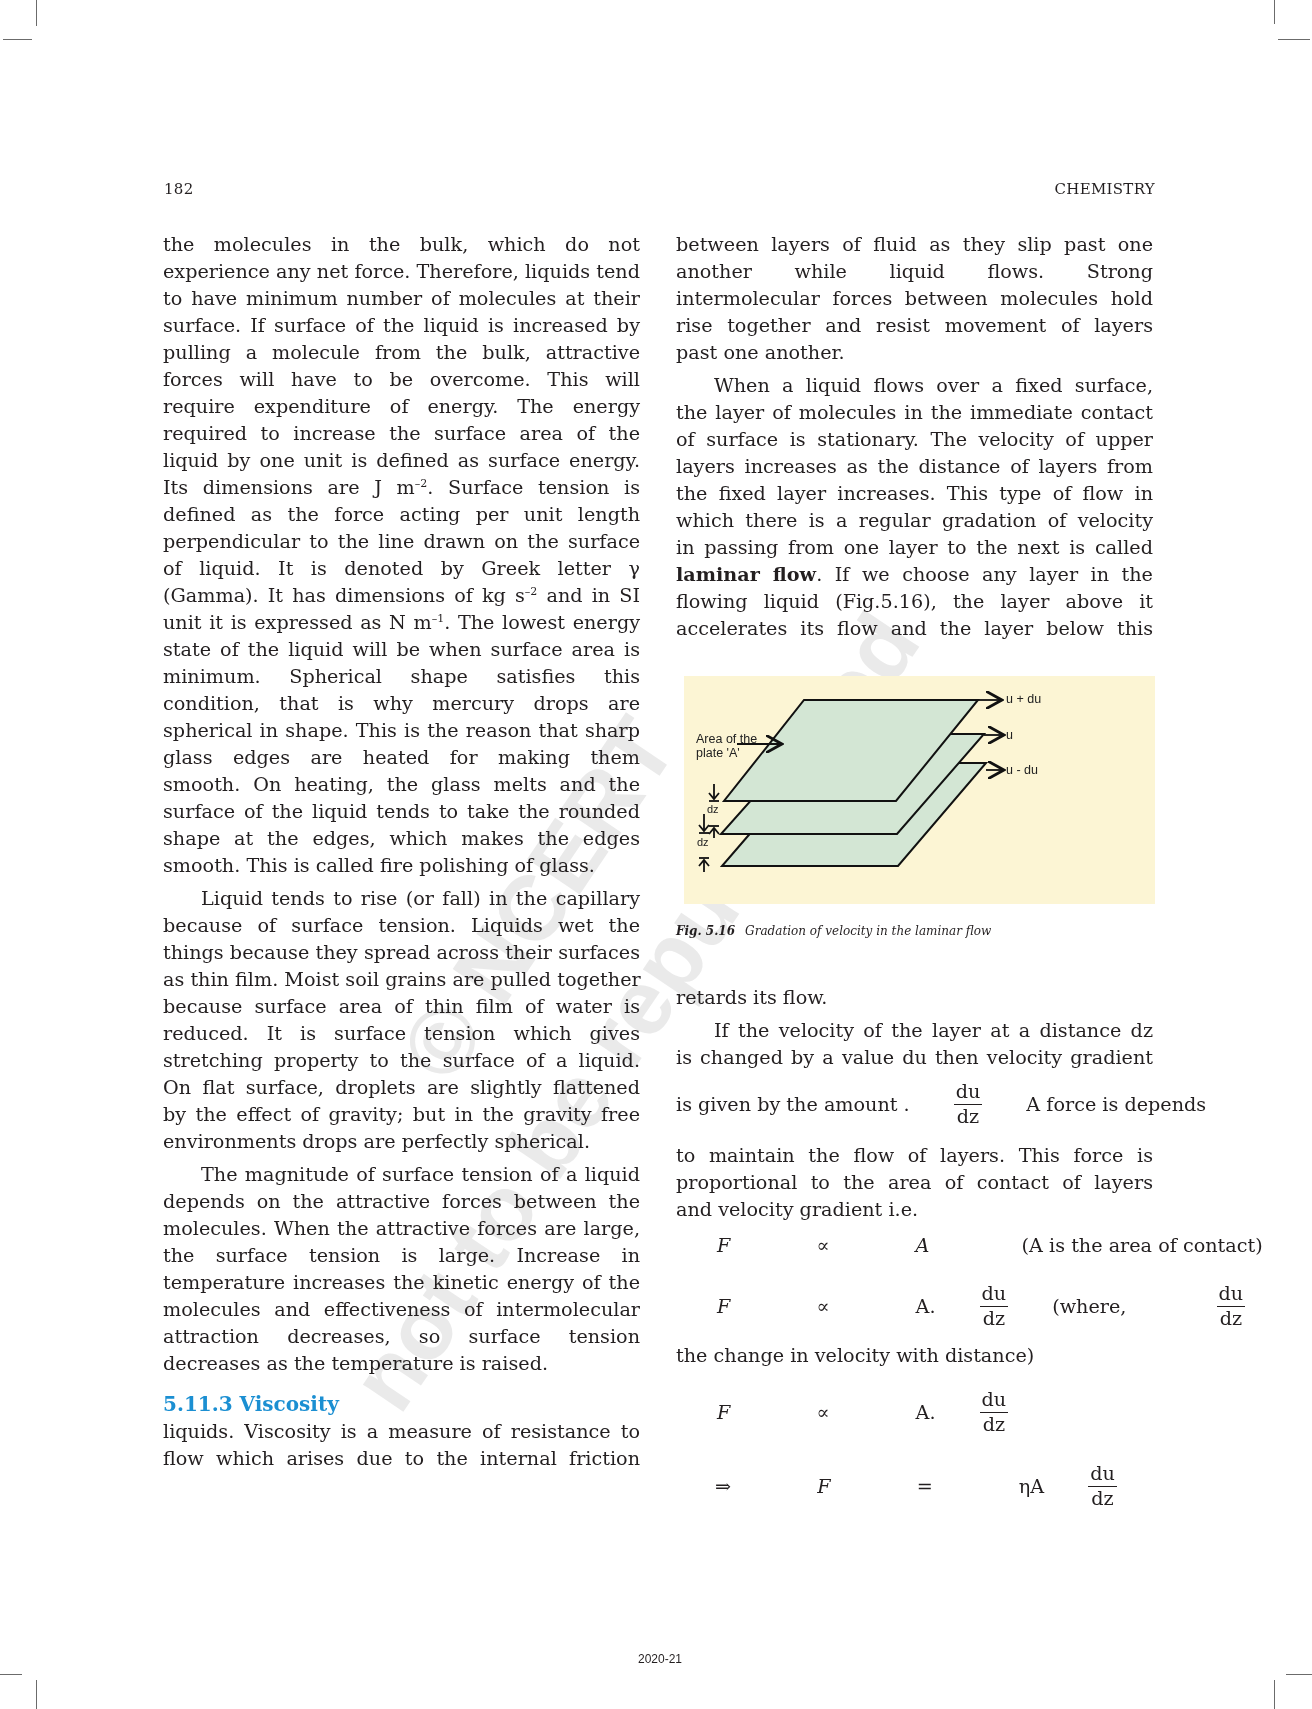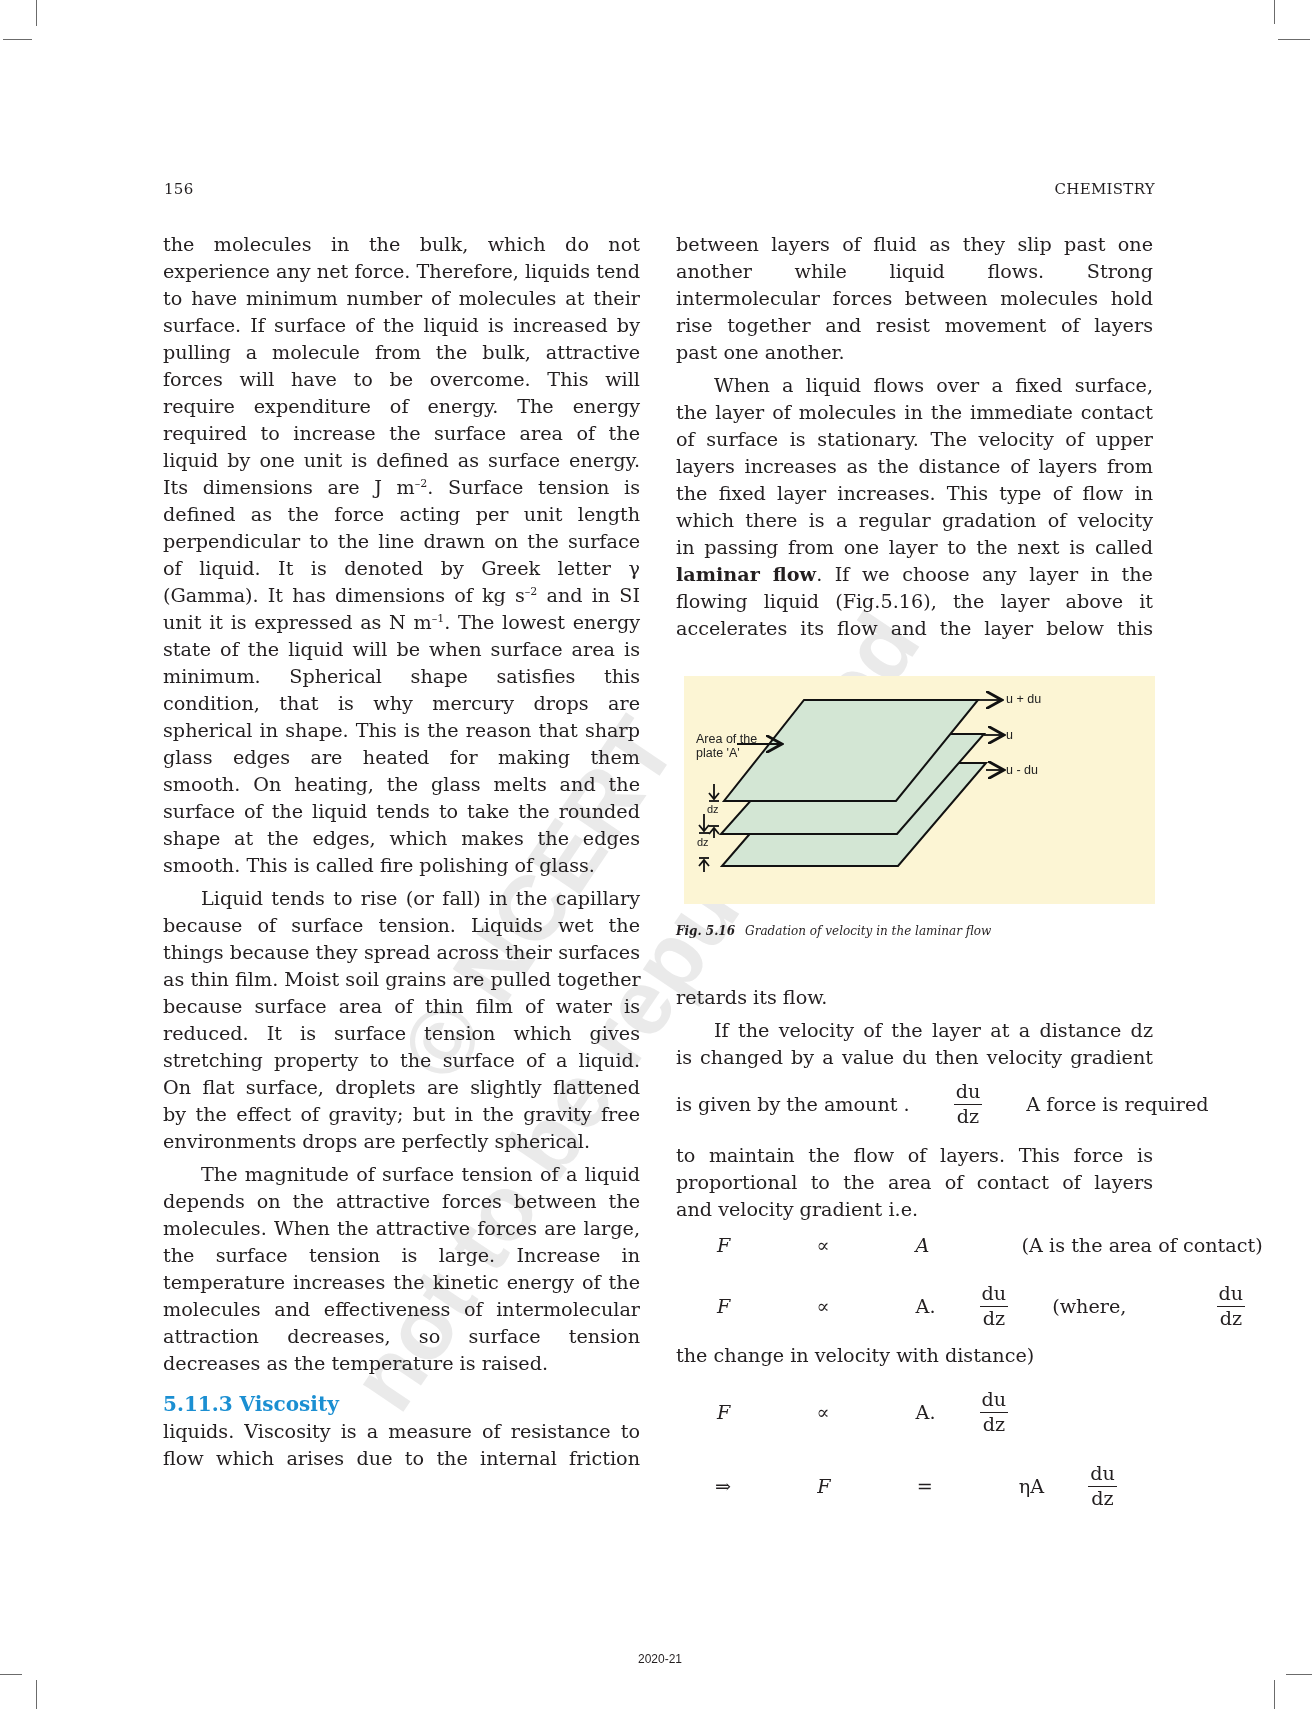--- a/index.html
+++ b/index.html
@@ -34,21 +34,21 @@
 
 <div class="crop" style="left:36px;top:0;width:1px;height:26px;"></div>
 <div class="crop" style="left:3px;top:39px;width:29px;height:1px;"></div>
 <div class="crop" style="left:1274px;top:0;width:1px;height:24px;"></div>
 <div class="crop" style="left:1278px;top:39px;width:32px;height:1px;"></div>
 <div class="crop" style="left:0;top:1674px;width:22px;height:1px;"></div>
 <div class="crop" style="left:36px;top:1680px;width:1px;height:29px;"></div>
 <div class="crop" style="left:1286px;top:1674px;width:26px;height:1px;"></div>
 <div class="crop" style="left:1274px;top:1680px;width:1px;height:29px;"></div>
 
-<div class="hdr" style="left:164px;">156</div>
+<div class="hdr" style="left:164px;">182</div>
 <div class="hdr" style="right:157px;">CHEMISTRY</div>
 
 <div class="wm" style="left:380px;top:1040px;transform:rotate(-56deg);">© NCERT</div>
 <div class="wm" style="left:330px;top:1370px;transform:rotate(-56deg);">not to be republished</div>
 
 <div class="col" style="left:163px;top:231px;width:477px;">
   <div>
     <span class="line">the molecules in the bulk, which do not</span>
     <span class="line">experience any net force. Therefore, liquids tend</span>
     <span class="line">to have minimum number of molecules at their</span>
@@ -188,21 +188,21 @@
   <span class="line indent">If the velocity of the layer at a distance dz</span>
   <span class="line">is changed by a value du then velocity gradient</span>
 </div>
 
 <div class="eq" style="left:676px;top:1080px;width:477px;justify-content:space-between;">
   <span>is given by the amount .</span>
   <span class="frac">
       <span class="num">du</span>
       <span>dz</span>
     </span>
-  <span>A force is required</span>
+  <span>A force is depends</span>
 </div>
 
 <div class="col" style="left:676px;top:1142px;width:477px;">
   <span class="line">to maintain the flow of layers. This force is</span>
   <span class="line">proportional to the area of contact of layers</span>
   <span class="line last">and velocity gradient i.e.</span>
 </div>
 
 <div class="eq" style="left:717px;top:1234px;">
   <i>F</i>&nbsp;<span>∝</span>&nbsp;<i>A</i>&nbsp;&nbsp;<span>(A is the area of contact)</span>

